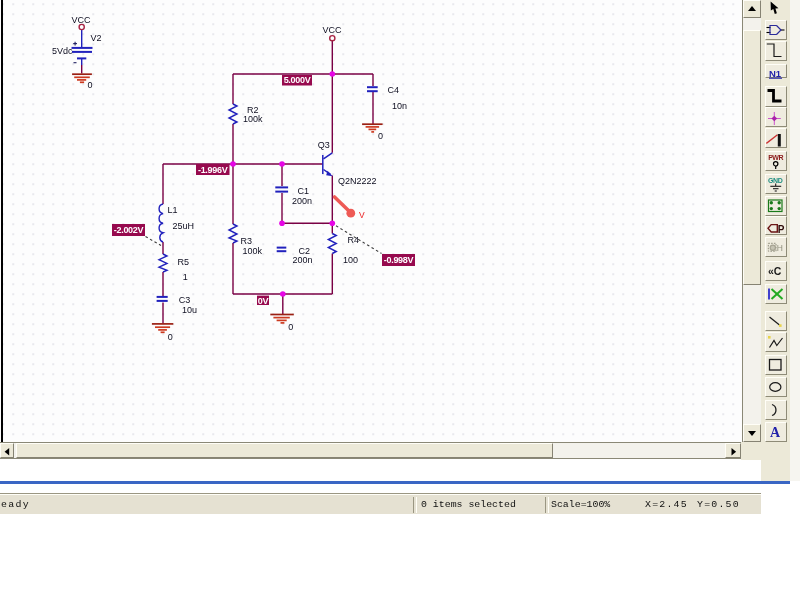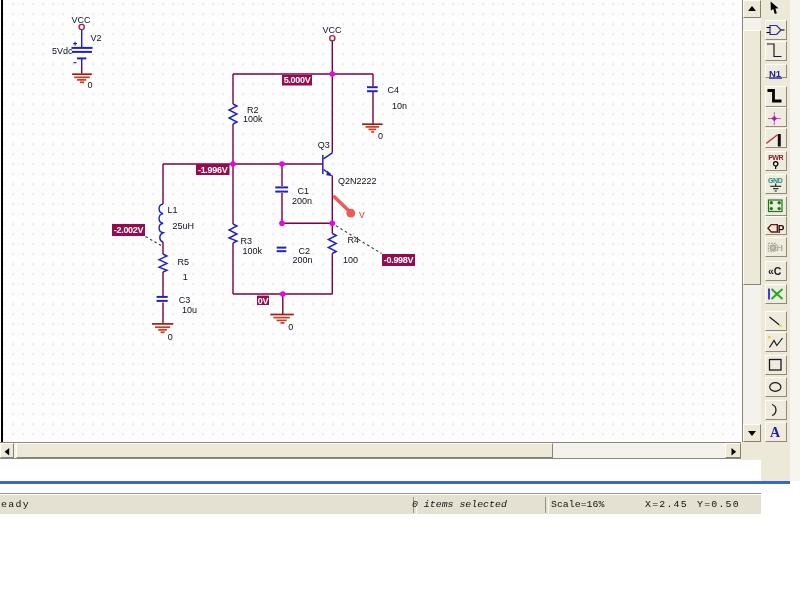--- a/index.html
+++ b/index.html
@@ -360,19 +360,19 @@
 <svg width="20" height="18">
           <text x="4" y="14" font-family="Liberation Serif" font-size="14" font-weight="bold" fill="#2222aa">A</text>
         </svg></div>
 </div>
 
 <div id="sbar">
 <div class="hl"></div>
 <div class="sep" style="left:413px;"></div>
 <div class="sep" style="left:545px;"></div>
 <span class="st" style="left:1px;letter-spacing:1.3px;">eady</span>
-<span class="st" style="left:412px;font-style:italic;">0 items selected</span>
-<span class="st" style="left:551px;">Scale=16%</span>
+<span class="st" style="left:421px;">0 items selected</span>
+<span class="st" style="left:551px;">Scale=100%</span>
 <span class="st" style="left:645px;letter-spacing:1.2px;">X=2.45</span>
 <span class="st" style="left:697px;letter-spacing:1.2px;">Y=0.50</span>
 </div>
 <div id="blue"></div>
 </div>
 
 </body></html>

